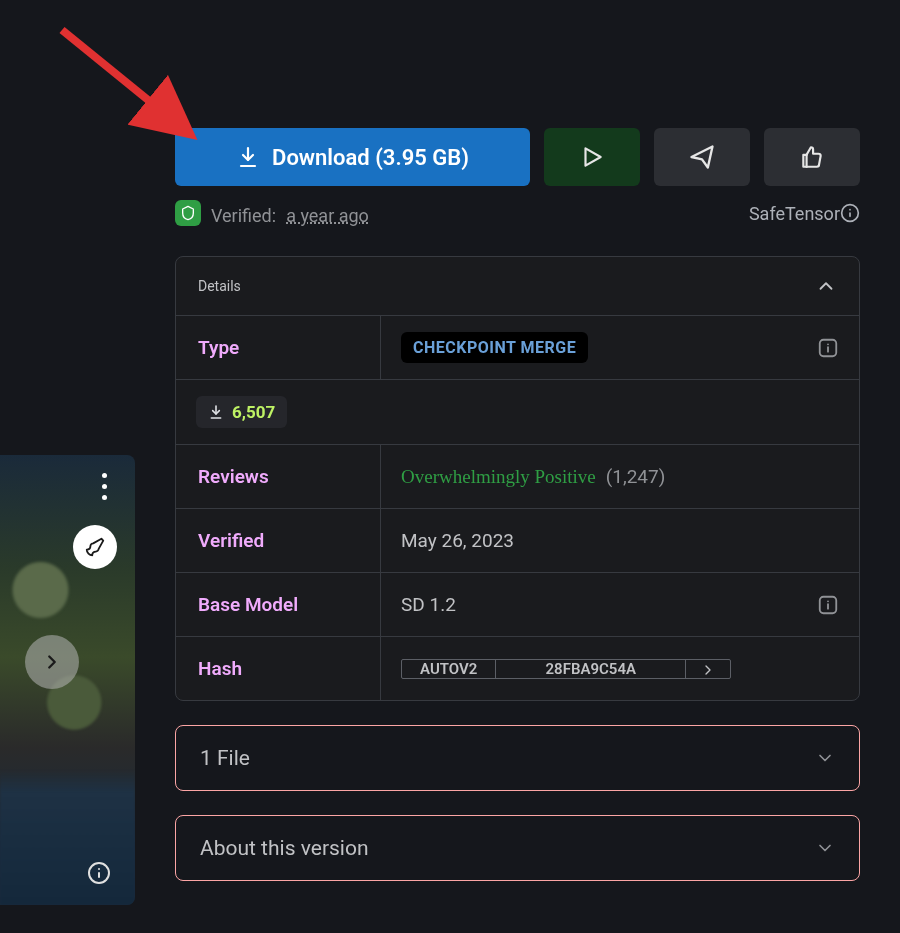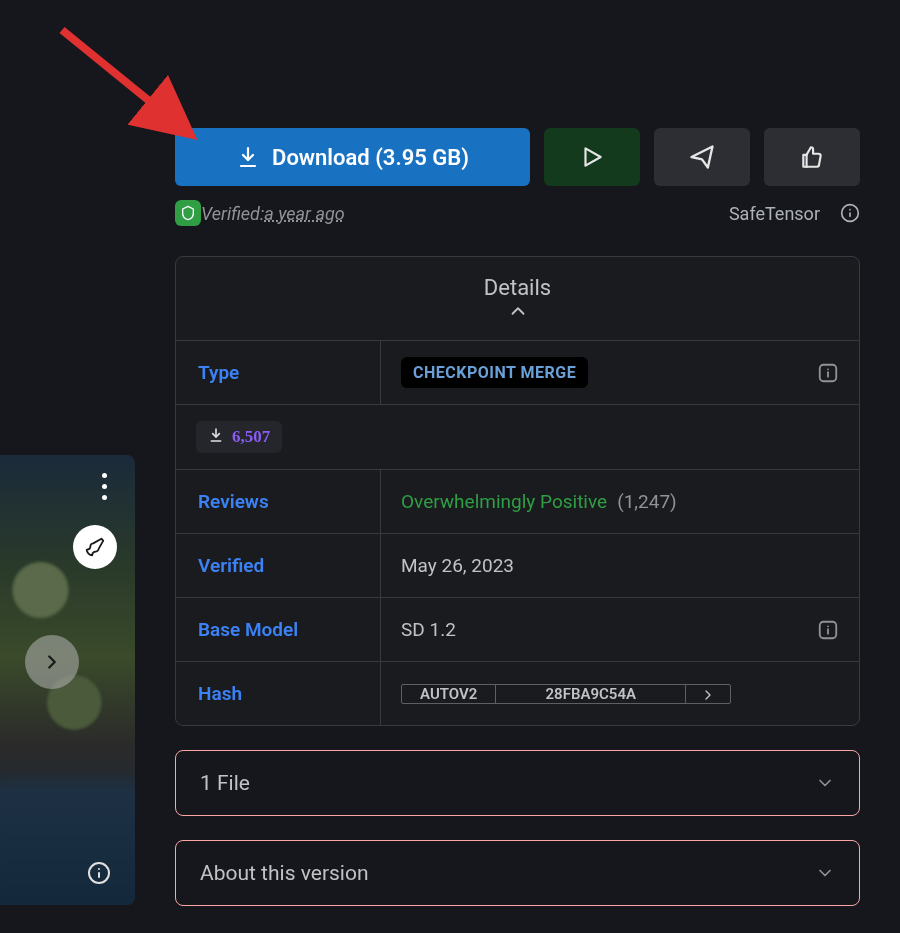--- a/index.html
+++ b/index.html
@@ -141,66 +141,65 @@
   .sub-row {
     display: flex;
     justify-content: space-between;
     align-items: center;
     margin-top: 14px;
     font-size: 18px;
     color: #909296;
   }
   .verified-block {
     display: flex;
-    align-items: center;
-    font-style: italic;
+    align-items: flex-end;
+    gap: 10px;
   }
   .shield-badge {
     width: 26px; height: 26px;
     background: #2f9e44;
     border-radius: 6px;
     display:flex;align-items:center;justify-content:center;
   }
   .verified-time {
     text-decoration: underline dotted;
     cursor: pointer;
   }
   .safetensor-block {
-    display:flex;align-items:center;gap:20px;color:#adb1b8;margin-left:32px;
+    display:flex;align-items:center;gap:0;color:#adb1b8;margin-left:32px;
   }
 
   
   .panel {
     margin-top: 30px;
     border: 1px solid #373a40;
     border-radius: 8px;
     background: #1a1b1e;
   }
   .panel-header {
     display: flex;
     justify-content: space-between;
     align-items: center;
     padding: 18px 22px;
-    font-size: 22px;
+    font-size: 14px;
     color: #c1c2c5;
     cursor: pointer;
-    flex-direction: column;
   }
 
   .details-table { width: 100%; }
   .drow {
     display: flex;
     border-top: 1px solid #373a40;
   }
   .dlabel {
     width: 205px;
     padding: 20px 22px;
     font-size: 19px;
     font-weight: 600;
-    color: #3b82f6;
+    color: #f0abfc;
     border-right: 1px solid #373a40;
   }
   .dval {
     flex: 1;
     padding: 16px 20px;
     display: flex;
     align-items: center;
     gap: 10px;
     font-size: 19px;
     color: #c1c2c5;
@@ -211,28 +210,28 @@
     background: #000000;
     color: #6aa0d8;
     font-weight: 700;
     font-size: 16px;
     padding: 6px 12px;
     border-radius: 6px;
     letter-spacing: .5px;
   }
   .stats-badge {
     background: #25262b;
-    color: #8b5cf6;
+    color: #bef264;
     font-weight: 700;
     font-size: 17px;
     padding: 6px 12px;
     border-radius: 6px;
-    display:flex;gap:8px;font-family:Liberation Serif, serif;
-  }
-  .pos-green { color: #2f9e44; }
+    display:flex;align-items:center;gap:8px;
+  }
+  .pos-green { color: #2f9e44; font-family: Liberation Serif, serif; }
   .pos-count { color: #909296; }
 
   .hash-group {
     display:flex;
     border:1px solid #5c5f66;
     border-radius:2px;
     overflow:hidden;
     height:20px;
     align-items:flex-end;
   }

